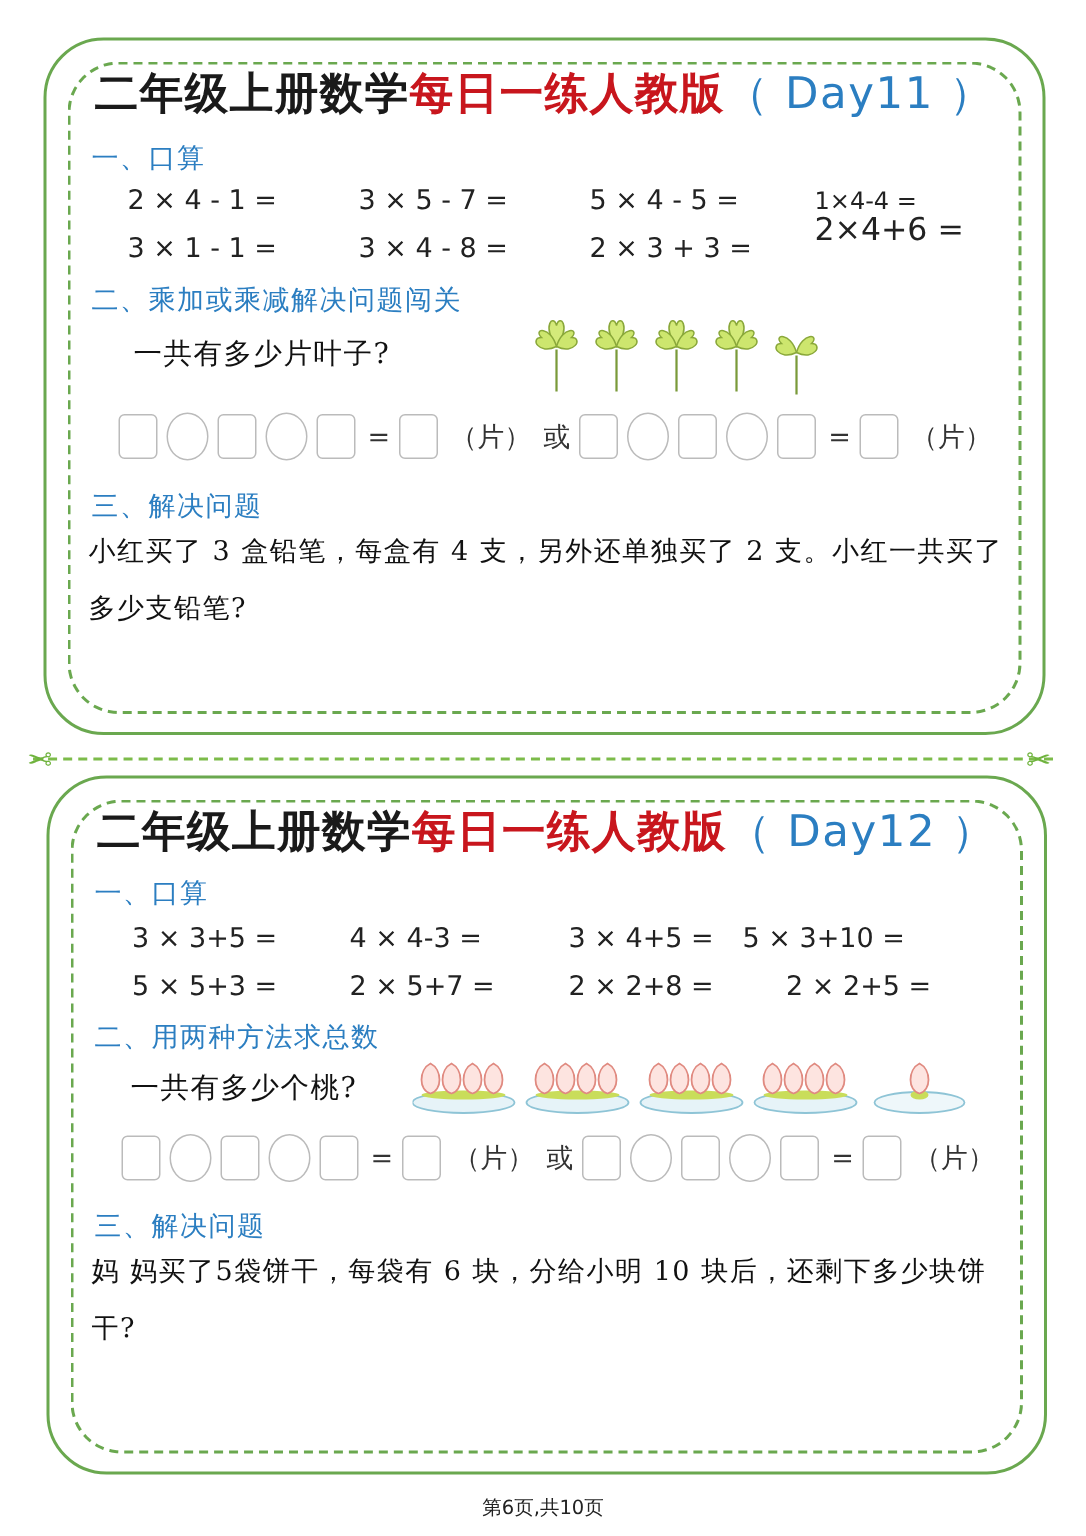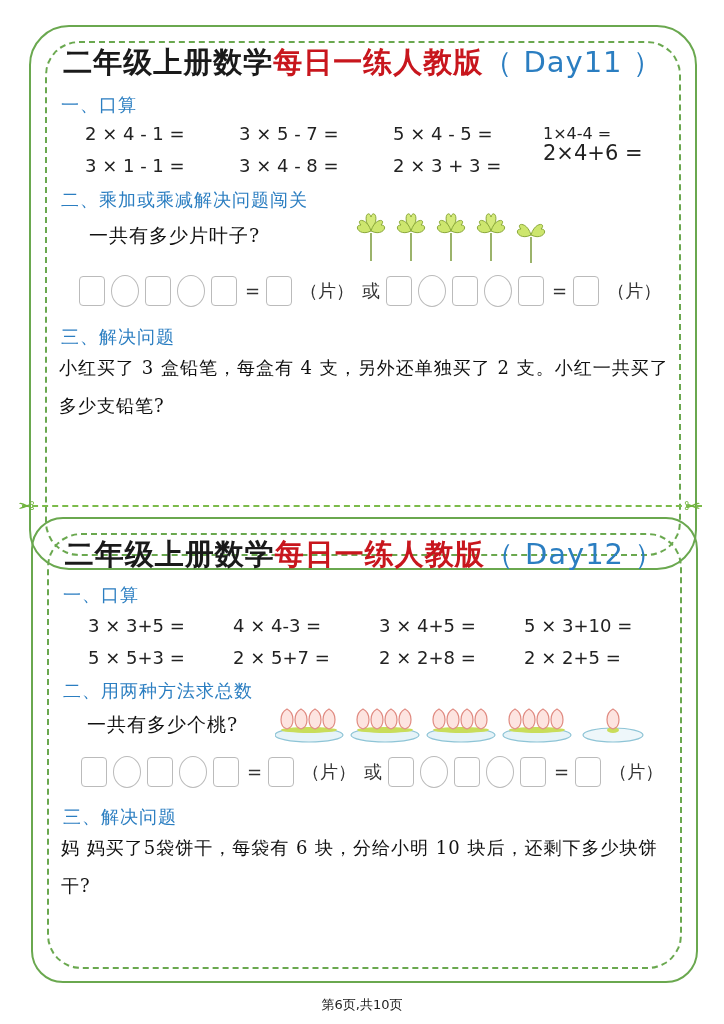--- a/index.html
+++ b/index.html
@@ -1,21 +1,21 @@
 <!DOCTYPE html>
 <html><head>
 <meta charset="utf-8">
 <style>
   html,body{margin:0;padding:0;background:#fff;}
   body{width:724px;height:1024px;position:relative;overflow:hidden;font-family:"DejaVu Sans",sans-serif;color:#222;}
   .card{position:absolute;border:2px solid #6aa84f;border-radius:40px;box-sizing:border-box;}
   .card-inner{position:absolute;border:2px dashed #6aa84f;border-radius:34px;box-sizing:border-box;}
-  #card1{left:29px;top:25px;width:668px;height:545px;}
+  #card1{left:29px;top:25px;width:668px;height:465px;}
   #card1 .card-inner{left:14px;top:14px;right:14px;bottom:12px;}
-  #card2{left:31px;top:517px;width:667px;height:466px;border-radius:32px;}
+  #card2{left:31px;top:517px;width:667px;height:466px;}
   #card2 .card-inner{left:14px;top:14px;right:14px;bottom:12px;}
   .title{position:absolute;left:0;right:0;top:16px;text-align:center;font-size:29px;font-family:"DejaVu Serif",serif;font-weight:bold;letter-spacing:1px;white-space:nowrap;}
   .title .t-black{color:#1a1a1a;}
   .title .t-red{color:#c8161d;}
   .title .t-blue{color:#2b7ec1;font-family:"DejaVu Sans",sans-serif;font-weight:normal;}
   .sec{position:absolute;left:30px;font-size:18px;color:#2b7ec1;font-family:"DejaVu Serif",serif;letter-spacing:1px;}
   .eq{position:absolute;font-size:18px;color:#222;white-space:nowrap;}
   .q{position:absolute;font-size:19px;color:#111;font-family:"DejaVu Serif",serif;font-weight:normal;letter-spacing:1px;}
   .prob{position:absolute;left:28px;width:620px;font-size:18px;line-height:38px;color:#111;font-family:"DejaVu Serif",serif;letter-spacing:1px;}
   .boxes{position:absolute;left:48px;display:flex;align-items:center;}
@@ -102,21 +102,21 @@
 <div class="card" id="card2">
   <div class="card-inner"></div>
   <div class="title">
     <span class="t-black">二年级上册数学</span><span class="t-red">每日一练人教版</span><span class="t-blue">（ Day12 ）</span>
   </div>
 
   <div class="sec" style="top:64px;">一、口算</div>
   <div class="eq" style="left:55px;top:96px;">3 × 3+5  =</div>
   <div class="eq" style="left:200px;top:96px;">4 × 4-3  =</div>
   <div class="eq" style="left:346px;top:96px;">3 × 4+5  =</div>
-  <div class="eq" style="left:491px;top:96px;">5 × 3+10  =</div>
+  <div class="eq" style="left:462px;top:96px;">5 × 3+10  =</div>
   <div class="eq" style="left:55px;top:128px;">5 × 5+3  =</div>
   <div class="eq" style="left:200px;top:128px;">2 × 5+7  =</div>
   <div class="eq" style="left:346px;top:128px;">2 × 2+8  =</div>
   <div class="eq" style="left:491px;top:128px;">2 × 2+5  =</div>
 
   <div class="sec" style="top:160px;">二、用两种方法求总数</div>
   <div class="q" style="left:54px;top:193px;">一共有多少个桃?</div>
   <div class="pics" style="left:242px;top:186px;">
     <svg width="372" height="40" viewBox="0 0 372 40">
       <defs>

